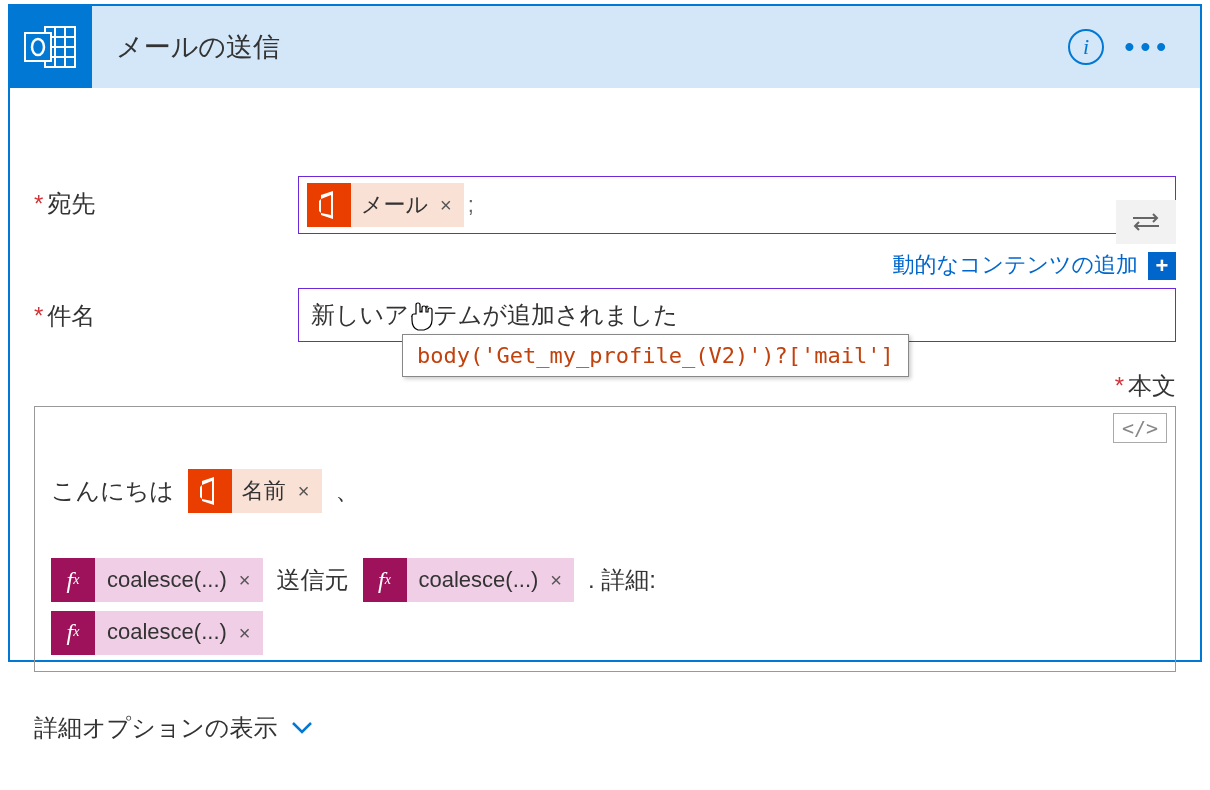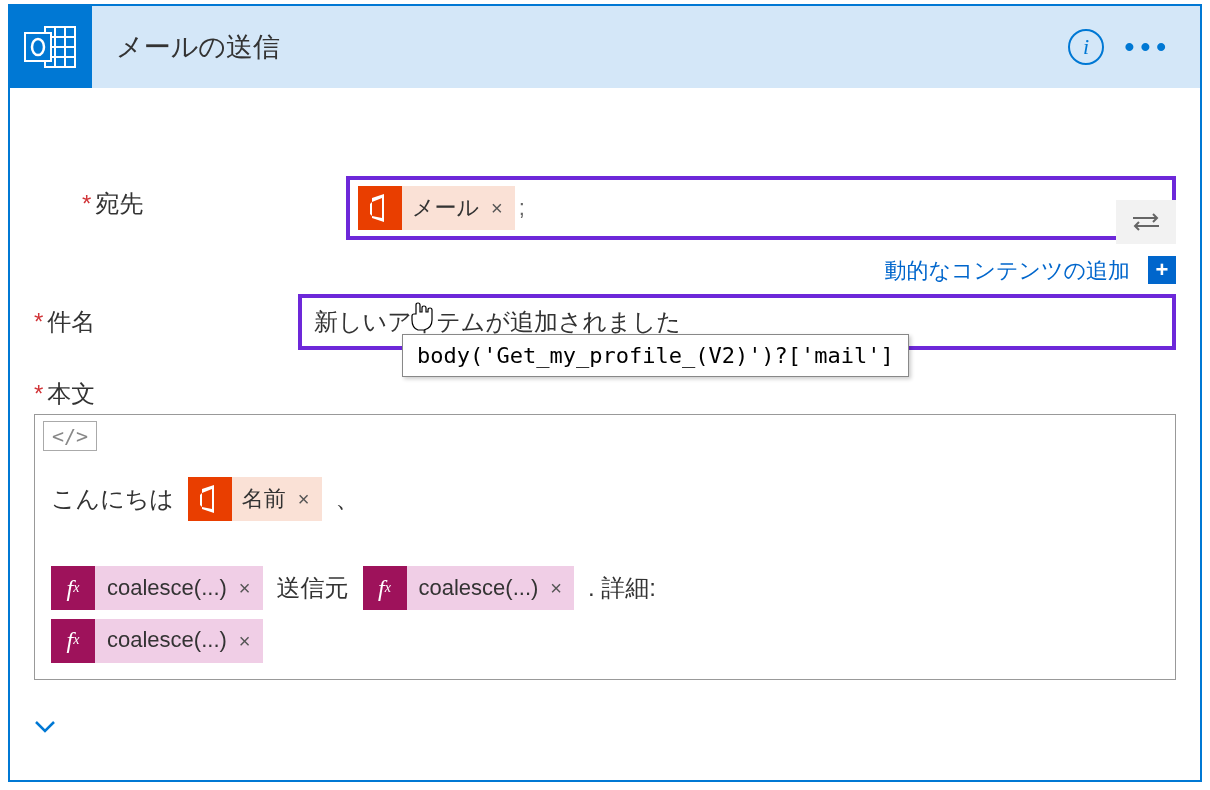--- a/index.html
+++ b/index.html
@@ -1,19 +1,19 @@
 <!DOCTYPE html>
 <html><head>
 <meta charset="utf-8">
 <style>
   * { box-sizing: border-box; }
   html, body { margin: 0; padding: 0; font-family: "Segoe UI", "Yu Gothic UI", "Meiryo", sans-serif; background: #fff; }
   .canvas { width: 1210px; height: 790px; position: relative; }
   .card {
-    position: absolute; left: 8px; top: 4px; width: 1194px; height: 778px;
+    position: absolute; left: 8px; top: 4px; width: 1194px; height: 658px;
     border: 2px solid #0078d4; background: #fff;
   }
   .header {
     height: 82px; background: #d4e7f8; display: flex; align-items: center;
     position: relative;
   }
   .header-icon {
     width: 82px; height: 82px; background: #0078d4; display: flex; align-items: center; justify-content: center;
   }
   .header-icon svg { width: 56px; height: 48px; }
@@ -32,26 +32,26 @@
     color: #0078d4; font-size: 28px; letter-spacing: 6px; cursor: pointer;
     font-weight: bold;
   }
   .body { padding: 0 24px 0 24px; position: relative; }
   .swap-btn {
     position: absolute; right: 24px; top: 24px; width: 60px; height: 44px;
     background: #f2f2f2; display: flex; align-items: center; justify-content: center;
     cursor: pointer;
   }
   .row { display: flex; align-items: flex-start; }
-  .row-to { margin-top: 88px; margin-left: 48px; }
+  .row-to { margin-top: 88px; }
   .row-subject { margin-top: 8px; }
   .label { width: 264px; font-size: 24px; color: #333; padding-top: 12px; }
   .req { color: #d13438; margin-right: 4px; }
   .field {
-    flex: 1; border: 4px solid #6d28d9; min-height: 54px; padding: 6px 8px;
+    flex: 1; border: 1px solid #6d28d9; min-height: 54px; padding: 6px 8px;
     display: flex; flex-wrap: wrap; align-items: center; gap: 4px;
     font-size: 22px; color: #666;
   }
   .field-subject input {
     border: none; outline: none; width: 100%; font-size: 24px; color: #333;
     font-family: inherit; padding: 4px;
   }
   .token {
     display: inline-flex; align-items: center; background: #fae1d6; height: 44px;
     padding-right: 12px; font-size: 22px; color: #333;
@@ -63,32 +63,32 @@
   .token-x { margin-left: 12px; font-size: 20px; color: #555; cursor: pointer; }
   .token-fx {
     display: inline-flex; align-items: center; background: #f0cee6; height: 44px;
     padding-right: 12px; font-size: 22px; color: #333;
   }
   .token-fx-icon {
     width: 44px; height: 44px; background: #9e125b; display: flex; align-items: center; justify-content: center;
     margin-right: 12px; color: #fff; font-style: italic; font-family: Georgia, serif; font-size: 24px;
   }
   .token-fx-icon sub { font-size: 14px; font-style: italic; }
-  .dyn-row { display: flex; justify-content: flex-end; align-items: flex-start; margin-top: 16px; gap: 18px; padding-right: 0; }
+  .dyn-row { display: flex; justify-content: flex-end; align-items: flex-end; margin-top: 16px; gap: 10px; padding-right: 0; }
   .dyn-link { color: #0066cc; font-size: 22px; cursor: pointer; }
   .dyn-plus { width: 28px; height: 28px; background: #0066cc; color: #fff; display: flex; align-items: center; justify-content: center; font-size: 22px; font-weight: bold; cursor: pointer; }
   .tooltip {
     position: absolute; left: 392px; top: 158px;
     background: #fff; border: 1px solid #888; box-shadow: 2px 2px 4px rgba(0,0,0,.2);
-    padding: 8px 14px; font-size: 22px; color: #000000; font-family: Consolas, monospace; z-index: 20;
+    padding: 8px 14px; font-size: 22px; color: #c2410c; font-family: Consolas, monospace; z-index: 20;
   }
   .cursor-img {
     position: absolute; left: 398px; top: 126px; z-index: 30; pointer-events: none;
   }
-  .body-section { margin-top: 28px; }
+  .body-section { margin-top: 28px; text-align: right; }
   .body-label { font-size: 24px; color: #333; margin-bottom: 4px; }
   .body-editor {
     border: 1px solid #999; min-height: 258px;
   }
   .body-toolbar { padding: 6px 8px; }
   .code-toggle {
     border: 1px solid #aaa; padding: 2px 8px; color: #888; font-size: 20px;
     font-family: Consolas, monospace; display: inline-block; cursor: pointer;
   }
   .body-content { padding: 16px 16px; font-size: 24px; color: #333; line-height: 2.2; }
@@ -222,20 +222,21 @@
                   </span>
                 <span>coalesce(...)</span>
                 <span class="token-x">×</span>
               </span>
             </div>
           </div>
         </div>
       </div>
 
       <div class="adv-row">
+        <span class="adv-text">詳細オプションの表示</span>
         <svg class="chevron" width="22" height="14" viewBox="0 0 22 14">
           <polyline points="2,2 11,11 20,2" fill="none" stroke="#0078d4" stroke-width="2.5"></polyline>
         </svg>
       </div>
 
     </div>
   </div>
 </div>
 
 </body></html>

